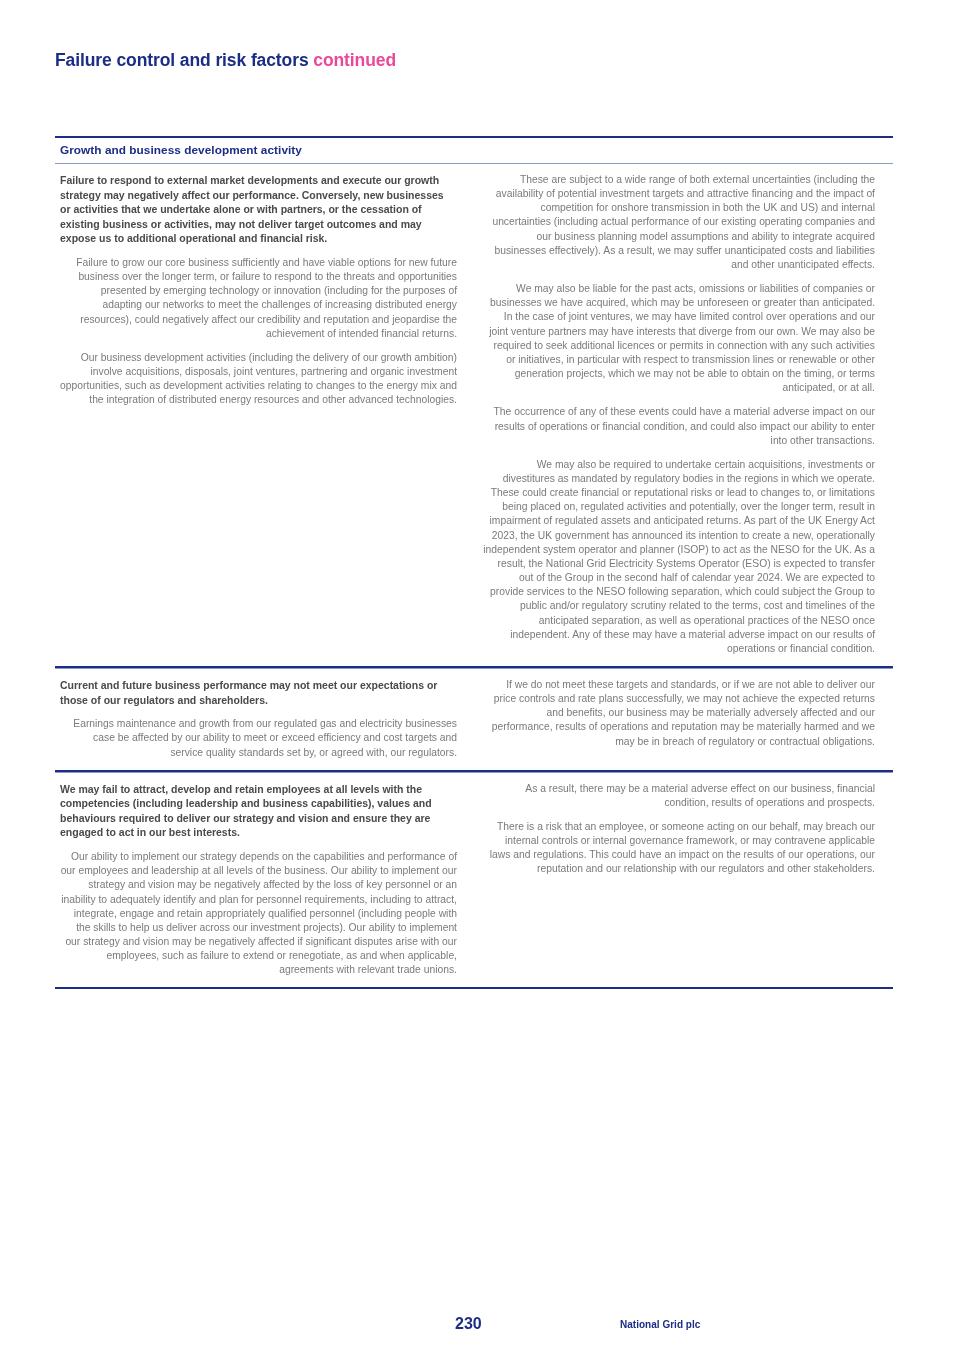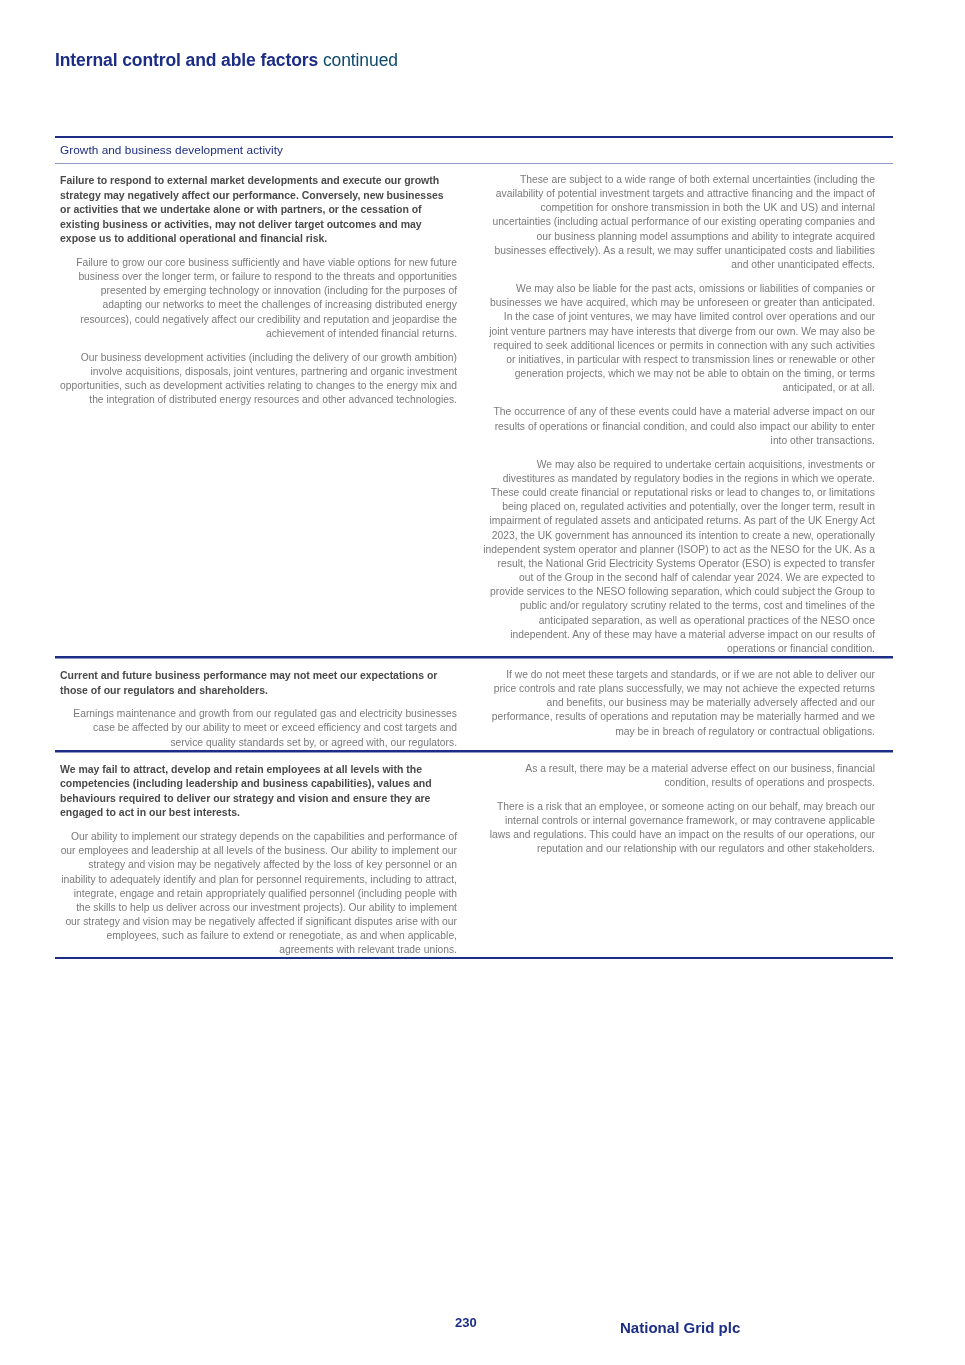--- a/index.html
+++ b/index.html
@@ -28,22 +28,22 @@
     top: 50px;
     font-size: 17.5px;
     letter-spacing: -0.1px;
     white-space: nowrap;
   }
   .page-title .t-main {
     font-weight: bold;
     color: #1c2d85;
   }
   .page-title .t-cont {
-    font-weight: normal;
-    color: #0c4a6e;
+    font-weight: bold;
+    color: #ec4899;
   }
 
   
   .content {
     position: absolute;
     left: 55px;
     top: 136px;
     width: 838px;
   }
 
@@ -61,30 +61,31 @@
     border-top: 1px solid #8d9ac4;
     width: 100%;
   }
   .rule-bottom-navy {
     height: 0;
     border-top: 2px solid #1c2d85;
     width: 100%;
   }
   .section-heading {
     font-size: 11.8px;
-    font-weight: normal;
+    font-weight: bold;
     color: #1c2d85;
     padding: 5px 0 6px 5px;
     letter-spacing: 0.05px;
   }
 
   
   .cols {
     display: flex;
     padding-top: 9px;
+    padding-bottom: 10px;
   }
   .col-left {
     width: 422px;
     padding-left: 5px;
     padding-right: 20px;
     box-sizing: border-box;
   }
   .col-right {
     width: 416px;
     padding-left: 6px;
@@ -117,29 +118,29 @@
     position: absolute;
     left: 0;
     top: 1315px;
     width: 965px;
     height: 24px;
   }
   .footer .page-num {
     position: absolute;
     left: 455px;
     top: 0;
-    font-size: 13px;
+    font-size: 16px;
     font-weight: bold;
     color: #1c2d85;
   }
   .footer .brand {
     position: absolute;
     left: 620px;
     top: 4px;
-    font-size: 15px;
+    font-size: 10px;
     font-weight: bold;
     color: #1c2d85;
     letter-spacing: 0.02px;
     text-align: center;
   }
   .footer .report {
     position: absolute;
     left: 715px;
     top: 4px;
     font-size: 9.4px;
@@ -148,21 +149,21 @@
     letter-spacing: 0.02px;
     margin-top: 48px;
   }
 </style>
 </head>
 <body>
 
 <div class="page">
 
   <div class="page-title">
-    <span class="t-main">Internal control and able factors</span><span>&nbsp;</span><span class="t-cont">continued</span>
+    <span class="t-main">Failure control and risk factors</span><span>&nbsp;</span><span class="t-cont">continued</span>
   </div>
 
   <div class="content">
 
     <div class="section">
       <div class="rule-top"></div>
       <div class="section-heading">Growth and business development activity</div>
       <div class="rule-thin"></div>
       <div class="cols">
         <div class="col-left">

